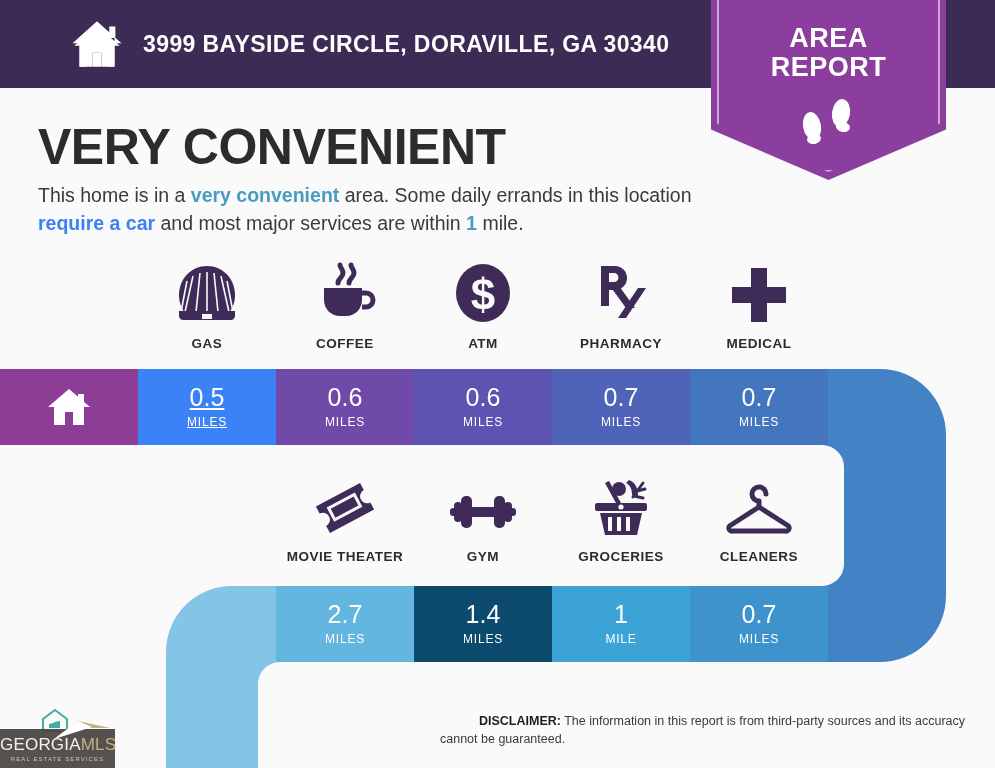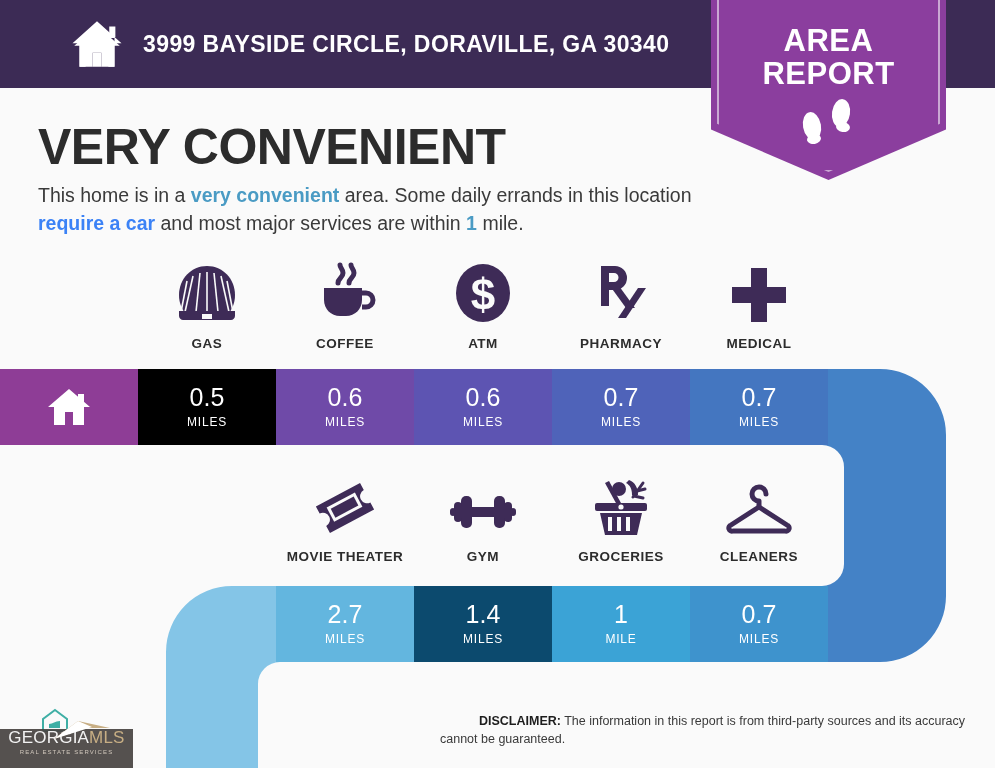--- a/index.html
+++ b/index.html
@@ -38,21 +38,21 @@
     position:absolute; left:717px; top:0; width:223px; height:172px;
     border:2px solid rgba(255,255,255,.55);
     border-top:none;
     clip-path:polygon(0 0, 100% 0, 100% 72%, 50% 100%, 0 72%);
     z-index:6;
     pointer-events:none;
   }
   .badge-text {
     position:absolute; left:711px; top:24px; width:235px;
     text-align:center; color:#fff;
-    font-size:31px; font-weight:bold; line-height:1.07;
+    font-size:27px; font-weight:bold; line-height:1.07;
     letter-spacing:0.5px;
     z-index:7;
   }
   .badge-feet {
     position:absolute; left:795px; top:96px; width:66px; height:48px; z-index:7;
   }
 
   
   .title {
     position:absolute; left:38px; top:118px;
@@ -107,24 +107,24 @@
     margin-left:6px;
     font-size:25px; color:#4A4A4A; letter-spacing:-0.3px;
   }
   .disclaimer {
     position:absolute; left:440px; top:712px; width:530px;
     font-size:12.5px; color:#3A3A3A; line-height:1.45; z-index:8;
   }
   .disclaimer b { color:#1d1d1d;padding-left:39px; }
 
   .mls {
-    position:absolute; left:0; top:729px; width:133px; height:39px;
+    position:absolute; left:0; top:729px; width:115px; height:39px;
     background:rgba(72,68,66,.93);
     z-index:20;
-    display:flex; flex-direction:column; 
+    display:flex; flex-direction:column; justify-content:center;
   }
   .mls-row { text-align:center; font-size:17px; letter-spacing:0.2px; line-height:1; }
   .mls-g { color:#f2f2f2; }
   .mls-m { color:#C7AE84; }
   .mls-sub {
     text-align:center; font-size:6px; color:#cfc6bb;
     letter-spacing:1.1px; margin-top:3px;
   }
   .mls-swoosh { position:absolute; left:52px; top:-10px; width:60px; height:22px; }
 </style>
@@ -253,21 +253,21 @@
   </div>
 </div>
 
 <div class="bar bar1">
   <div class="seg home-seg" style="background: rgb(142, 61, 150);">
     <svg width="44" height="40" viewBox="0 0 44 40">
       <path fill="#fff" d="M22 2 L43 20 H37 V38 H26 V25 H18 V38 H7 V20 H1 Z"></path>
       <rect x="31" y="7" width="6" height="9" fill="#fff"></rect>
     </svg>
   </div>
-  <div class="seg" style="background: #000000;">
+  <div class="seg" style="background: #3b82f6; text-decoration: underline;">
     <div class="num">0.5</div>
     <div class="unit">MILES</div>
   </div>
   <div class="seg" style="background: rgb(111, 74, 168);">
     <div class="num">0.6</div>
     <div class="unit">MILES</div>
   </div>
   <div class="seg" style="background: rgb(93, 84, 178);">
     <div class="num">0.6</div>
     <div class="unit">MILES</div>

